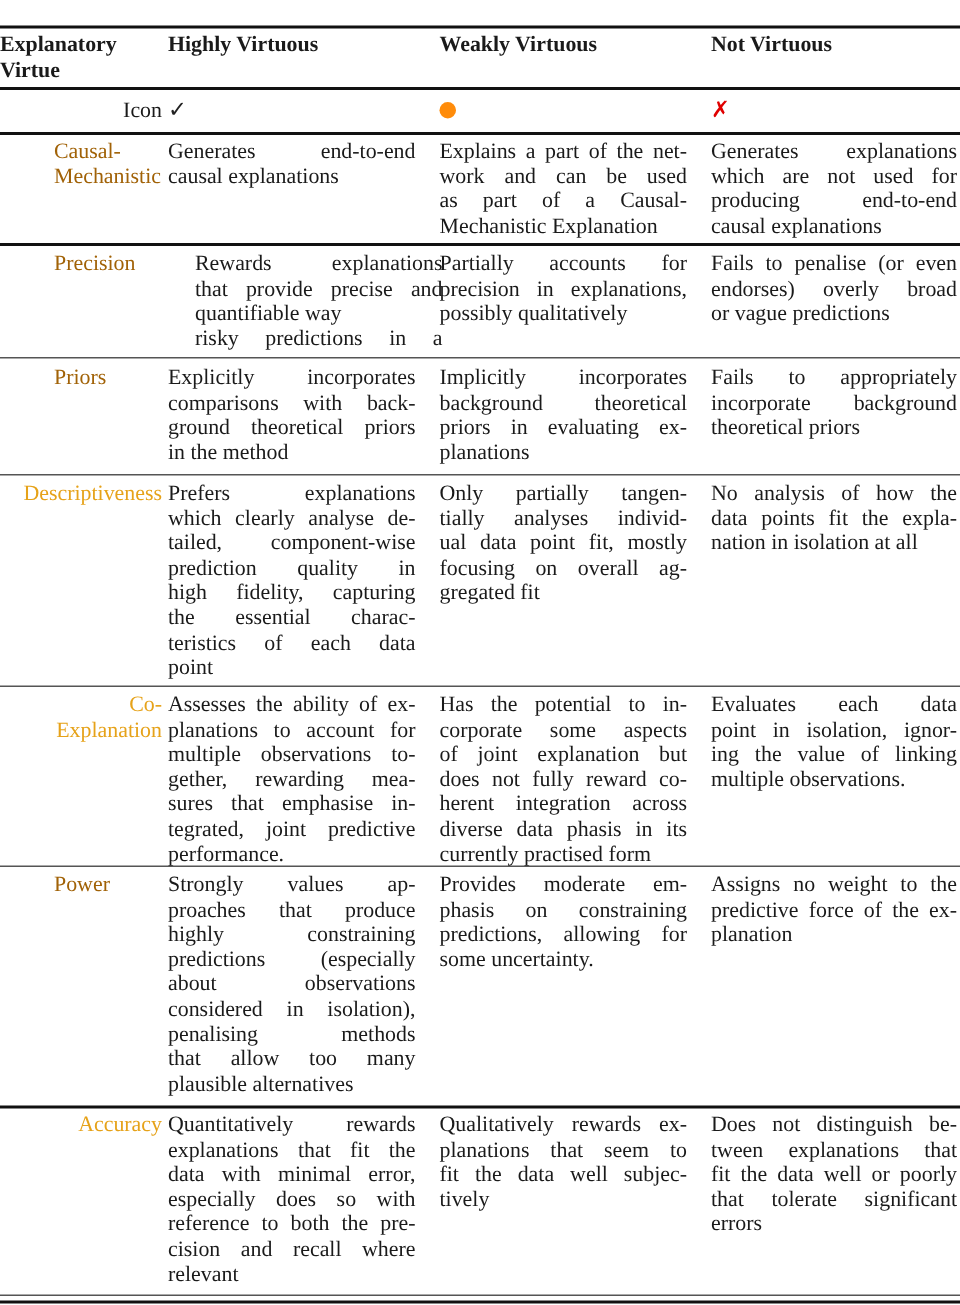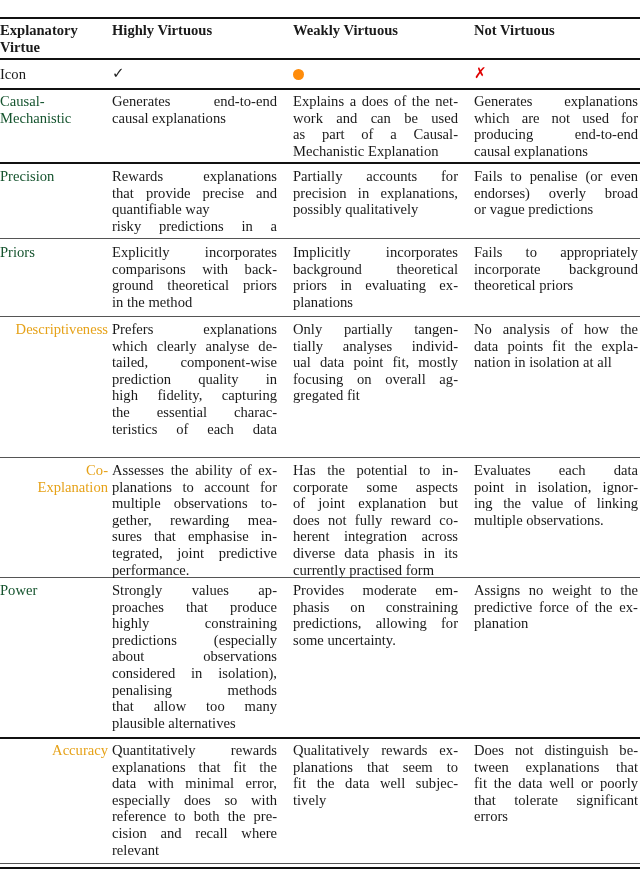--- a/index.html
+++ b/index.html
@@ -16,21 +16,21 @@
     font-size: 14.6px;
     line-height: 16.6px;
   }
   .cell .ln { display: block; white-space: nowrap; }
   .cell .ln.j { text-align: justify; text-align-last: justify; white-space: normal; }
   .c1 { left: 0; width: 108px; }
   .c2 { left: 112px; width: 165px; }
   .c3 { left: 293px; width: 165px; }
   .c4 { left: 474px; width: 164px; }
   .hdr { font-weight: bold; }
-  .blue { color: #14532d; }
+  .blue { color: #a16207; padding-left: 36px; }
   .gold { color: #e6a219; text-align: right; }
   .check { font-family: "DejaVu Sans", sans-serif; font-size: 15px; color: #222; }
   .dot { display: inline-block; width: 11px; height: 11px; border-radius: 50%; background: #ff8c0a; vertical-align: -1px; }
   .cross { font-family: "DejaVu Sans", sans-serif; font-size: 15px; color: #e00000; }
 </style>
 </head>
 <body>
 
 <div>
 
@@ -53,21 +53,21 @@
   <div class="cell c2 hdr" style="top:22px;">
     <span class="ln">Highly Virtuous</span>
   </div>
   <div class="cell c3 hdr" style="top:22px;">
     <span class="ln">Weakly Virtuous</span>
   </div>
   <div class="cell c4 hdr" style="top:22px;">
     <span class="ln">Not Virtuous</span>
   </div>
 
-  <div class="cell c1" style="top:66px;">
+  <div class="cell c1" style="top:66px;text-align:right;">
     <span class="ln">Icon</span>
   </div>
   <div class="cell c2" style="top:65px;">
     <span class="check">✓</span>
   </div>
   <div class="cell c3" style="top:66px;">
     <span class="dot"></span>
   </div>
   <div class="cell c4" style="top:65px;">
     <span class="cross">✗</span>
@@ -76,35 +76,35 @@
   <div id="rows">
       <div class="cell c1 blue" style="top: 93px;">
         <span class="ln">Causal-</span>
         <span class="ln">Mechanistic</span>
       </div>
       <div class="cell c2" style="top: 93px;">
         <span class="ln j">Generates end-to-end</span>
         <span class="ln">causal explanations</span>
       </div>
       <div class="cell c3" style="top: 93px;">
-        <span class="ln j">Explains a does of the net-</span>
+        <span class="ln j">Explains a part of the net-</span>
         <span class="ln j">work and can be used</span>
         <span class="ln j">as part of a Causal-</span>
         <span class="ln">Mechanistic Explanation</span>
       </div>
       <div class="cell c4" style="top: 93px;">
         <span class="ln j">Generates explanations</span>
         <span class="ln j">which are not used for</span>
         <span class="ln j">producing end-to-end</span>
         <span class="ln">causal explanations</span>
       </div>
       <div class="cell c1 blue" style="top: 168px;">
         <span class="ln">Precision</span>
       </div>
-      <div class="cell c2" style="top: 168px;">
+      <div class="cell c2" style="top: 168px; margin-left: 18px;">
         <span class="ln j">Rewards explanations</span>
         <span class="ln j">that provide precise and</span>
         <span class="ln">quantifiable way</span>
         <span class="ln j">risky predictions in a</span>
       </div>
       <div class="cell c3" style="top: 168px;">
         <span class="ln j">Partially accounts for</span>
         <span class="ln j">precision in explanations,</span>
         <span class="ln">possibly qualitatively</span>
       </div>
@@ -137,20 +137,21 @@
         <span class="ln">Descriptiveness</span>
       </div>
       <div class="cell c2" style="top: 321px;">
         <span class="ln j">Prefers explanations</span>
         <span class="ln j">which clearly analyse de-</span>
         <span class="ln j">tailed, component-wise</span>
         <span class="ln j">prediction quality in</span>
         <span class="ln j">high fidelity, capturing</span>
         <span class="ln j">the essential charac-</span>
         <span class="ln j">teristics of each data</span>
+        <span class="ln">point</span>
       </div>
       <div class="cell c3" style="top: 321px;">
         <span class="ln j">Only partially tangen-</span>
         <span class="ln j">tially analyses individ-</span>
         <span class="ln j">ual data point fit, mostly</span>
         <span class="ln j">focusing on overall ag-</span>
         <span class="ln">gregated fit</span>
       </div>
       <div class="cell c4" style="top: 321px;">
         <span class="ln j">No analysis of how the</span>

